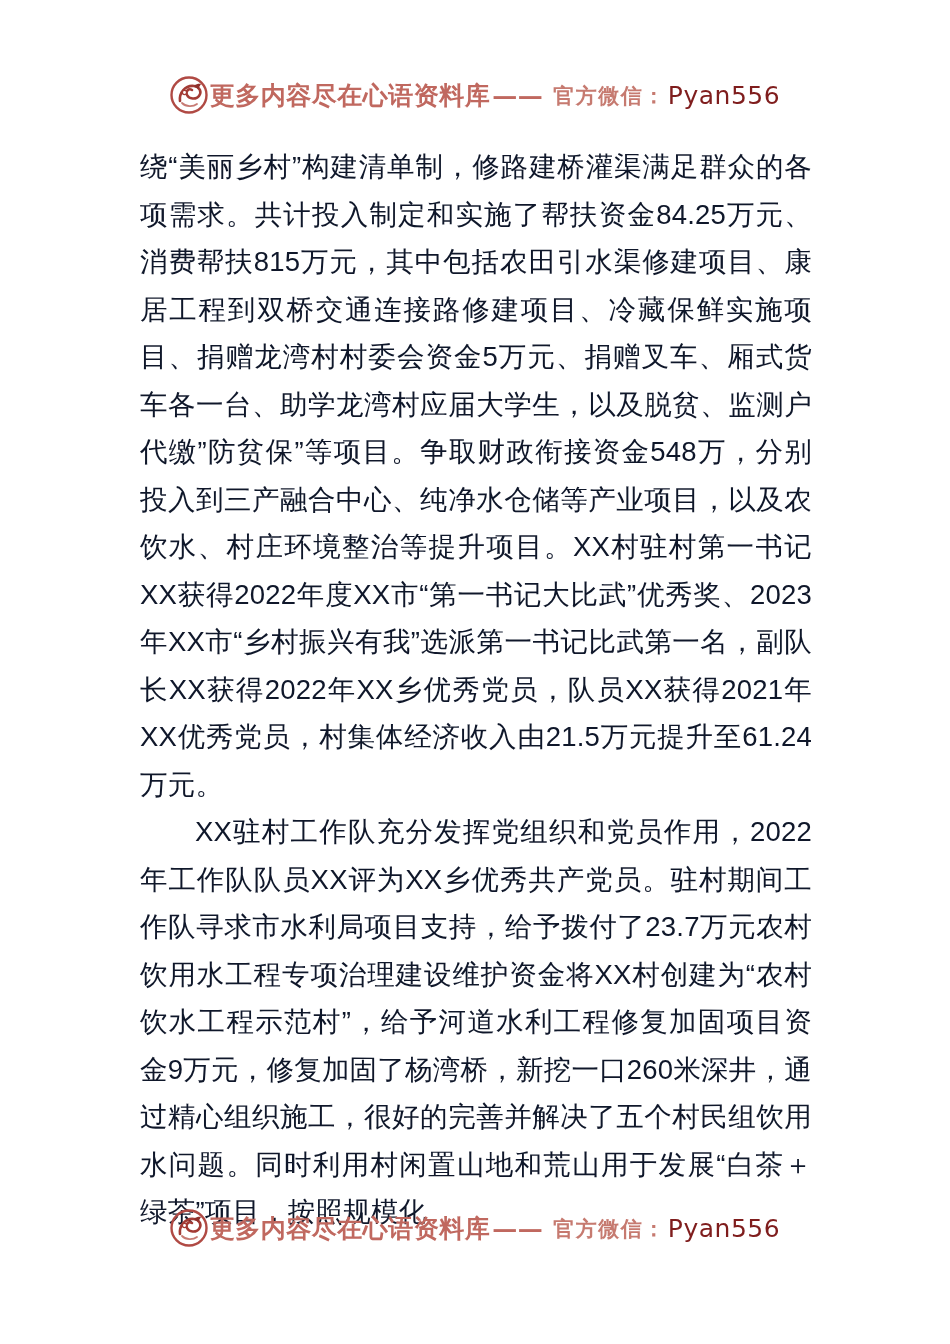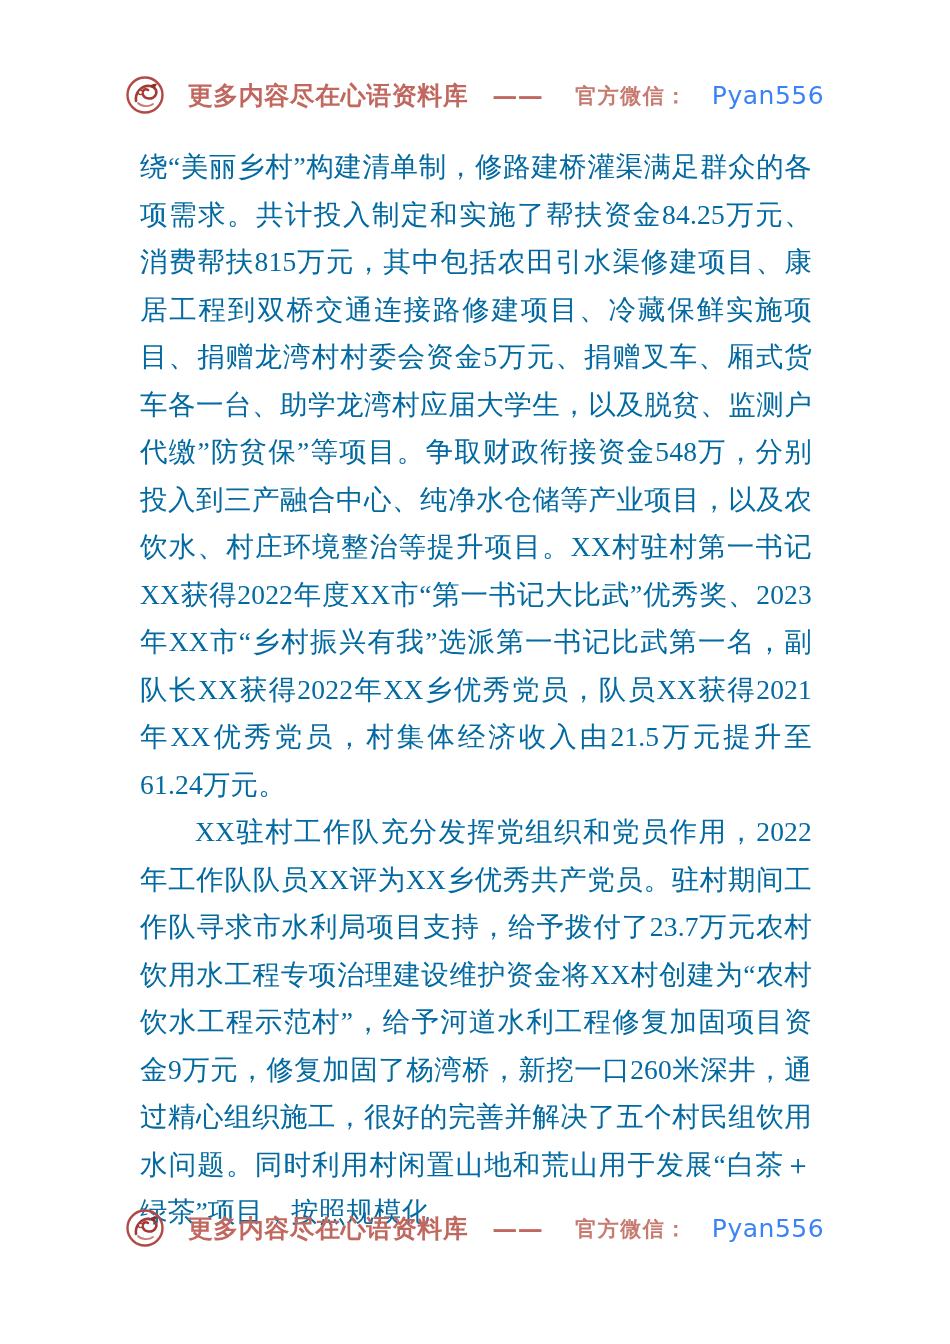--- a/index.html
+++ b/index.html
@@ -21,21 +21,21 @@
   }
 
   
   .watermark {
     position: absolute;
     left: 0;
     width: 950px;
     display: flex;
     align-items: center;
     justify-content: center;
-    gap: 24px;
+    gap: 2px;
     white-space: nowrap;
   }
   .watermark-top    { top: 76px; }
   .watermark-bottom { top: 1209px; }
 
   .wm-logo {
     width: 38px;
     height: 38px;
     flex: 0 0 38px;
     position: relative;
@@ -57,38 +57,38 @@
     font-size: 21px;
     color: #c67a70;
     line-height: 1;
     letter-spacing: 1.5px;
     margin-left: 8px;
   }
   .wm-handle {
     font-family: "DejaVu Sans", "Liberation Sans", sans-serif;
     font-weight: 400;
     font-size: 25px;
-    color: #3b82f6;
+    color: #7f1d1d;
     line-height: 1;
     letter-spacing: 0.5px;
   }
 
   
   .body-area {
     position: absolute;
     left: 140px;
     top: 143px;
     width: 672px;
   }
   .para {
     margin: 0;
-    font-family: Liberation Serif, serif;
+    font-family: Liberation Sans, sans-serif;
     font-size: 27.5px;
     line-height: 47.5px;
-    color: #0369a1;
+    color: #0f172a;
     text-align: justify;
     text-justify: inter-character;
     text-align-last: left;
     letter-spacing: 0.2px;
   }
   .para.indent {
     text-indent: 2em;
   }
   .para + .para {
     margin-top: 0;

